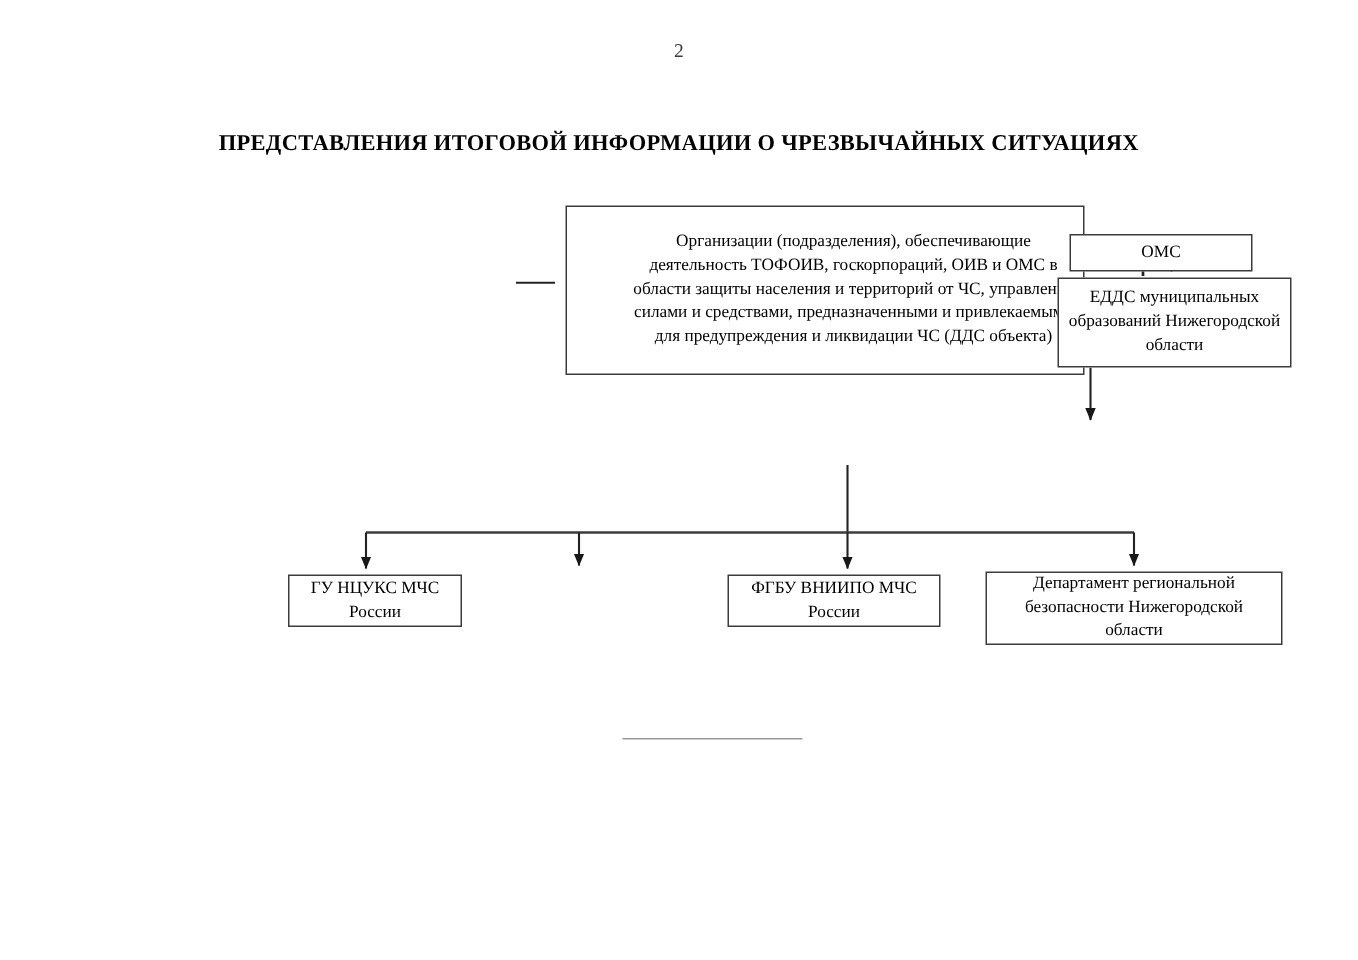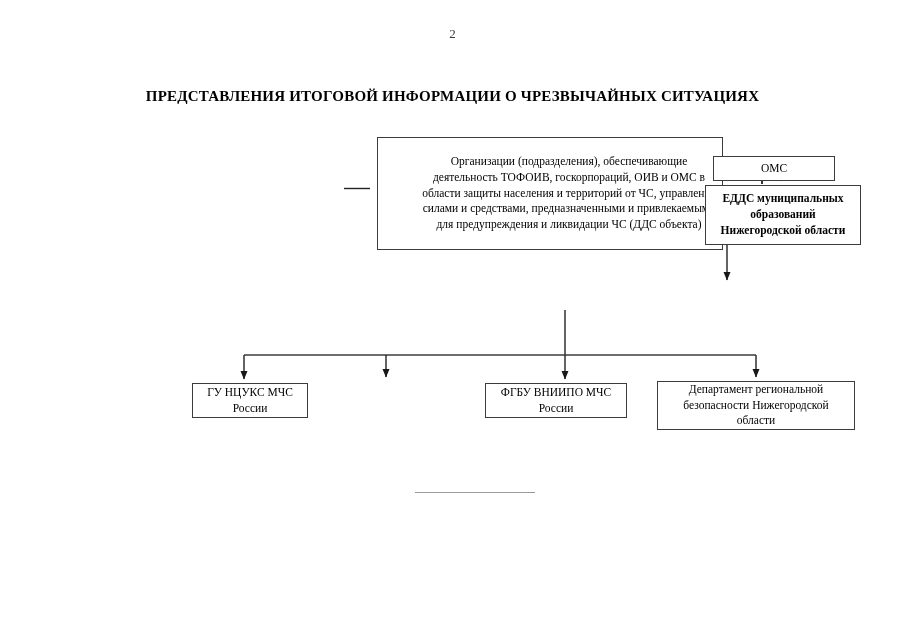--- a/index.html
+++ b/index.html
@@ -47,21 +47,21 @@
     text-align: center;
     font-size: 11.5px;
     line-height: 1.38;
     padding: 3px 6px;
     color: #000000;
   }
   
   #node-form5      { left: 60px;  top: 152px; width: 284px; height: 73px; }
   #node-orgs       { left: 377px; top: 137px; width: 346px; height: 113px; padding-left: 44px; }
   #node-oms        { left: 713px; top: 140px; width: 122px; height: 25px; margin-top: 16px; }
-  #node-eddc       { left: 705px; top: 185px; width: 156px; height: 60px; font-weight: bold; }
+  #node-eddc       { left: 705px; top: 185px; width: 156px; height: 60px; }
   #node-cuks       { left: 378px; top: 284px; width: 415px; height: 26px; }
   #node-nckus      { left: 192px; top: 383px; width: 116px; height: 35px; }
   #node-gochs      { left: 308px; top: 381px; width: 156px; height: 26px; }
   #node-vniipo     { left: 485px; top: 383px; width: 142px; height: 35px; }
   #node-dept       { left: 657px; top: 381px; width: 198px; height: 49px; }
 
   .connector-layer {
     position: absolute;
     left: 0;
     top: 0;

